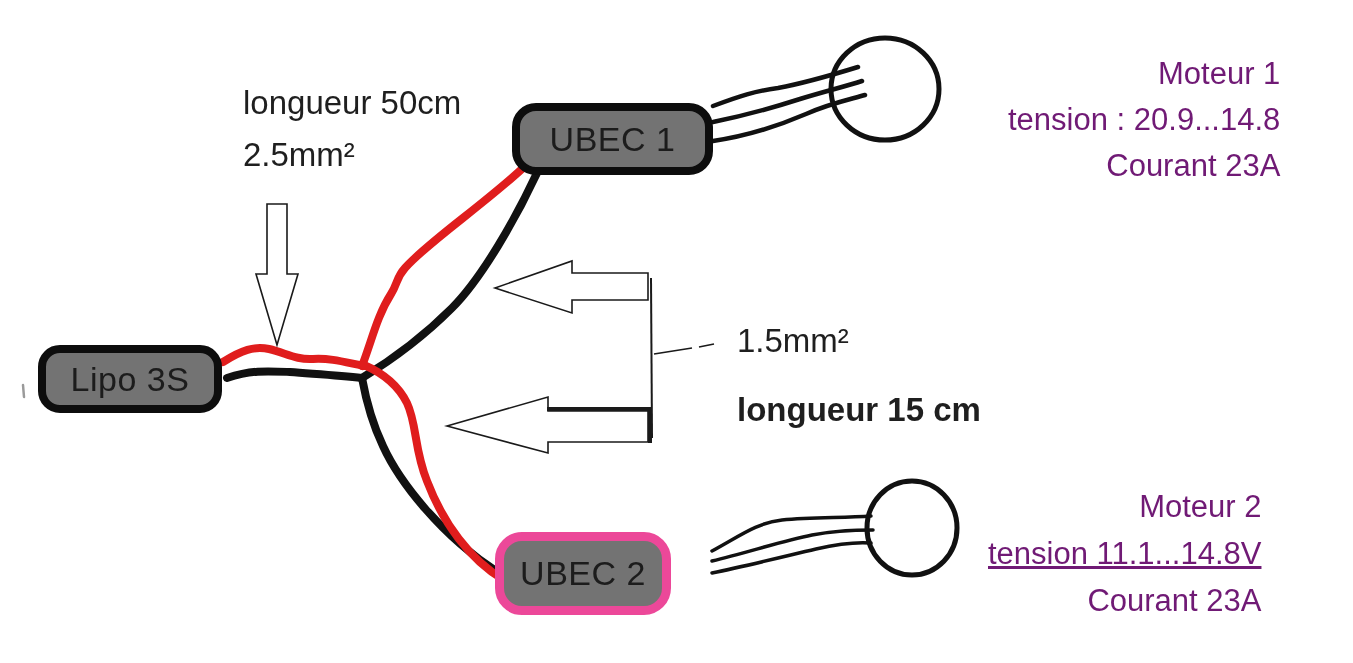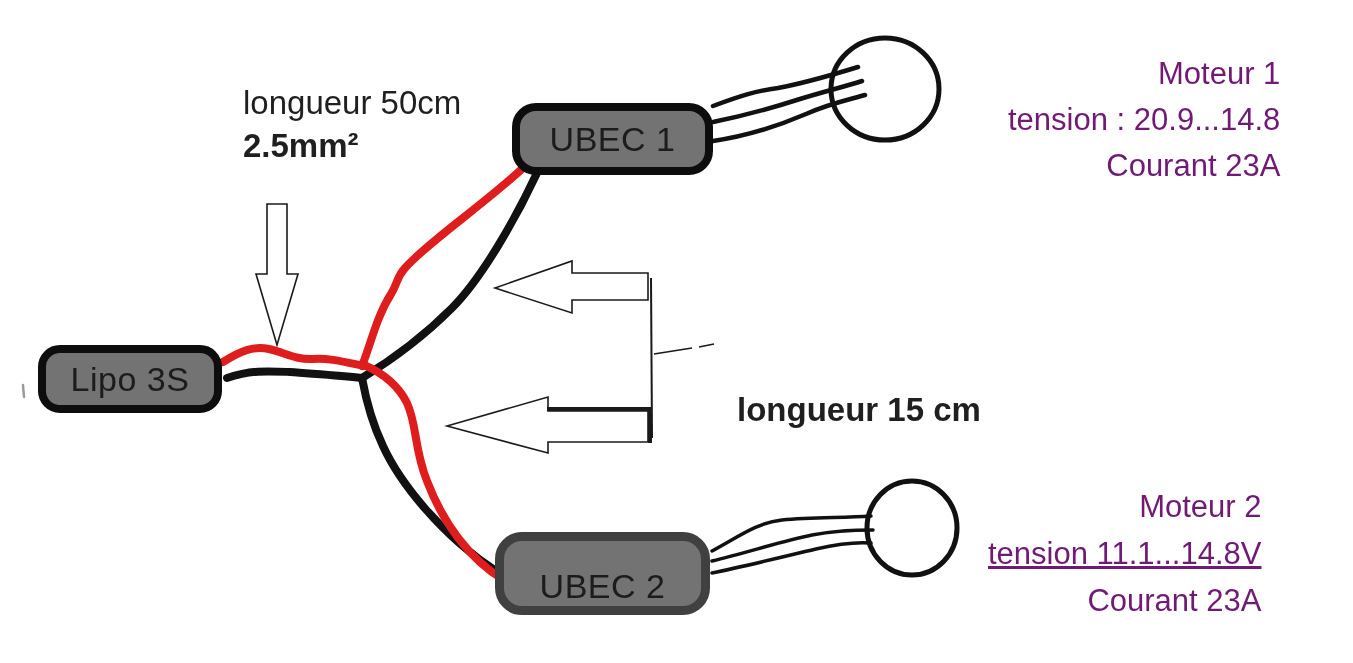--- a/index.html
+++ b/index.html
@@ -87,28 +87,29 @@
   </svg>
 
   <div class="node" style="left:38px;top:345px;width:184px;height:68px;border-radius:22px;">
     <span>Lipo 3S</span>
   </div>
 
   <div class="node" style="left:512px;top:103px;width:201px;height:72px;border-radius:24px;">
     <span>UBEC 1</span>
   </div>
 
-  <div class="node" style="left:495px;top:532px;width:215px;height:83px;border:9px solid #404040;border-radius:27px;align-items:flex-end;">
+  <div class="node" style="left:495px;top:532px;width:176px;height:83px;border:9px solid #ec4899;border-radius:27px;">
     <span>UBEC 2</span>
   </div>
 
   <div class="lbl" style="left:207px;top:84px;margin-left:36px;">longueur 50cm</div>
 
-  <div class="lbl" style="left:243px;top:127px;font-weight:bold;">2.5mm²</div>
+  <div class="lbl" style="left:243px;top:136px;">2.5mm²</div>
 
+  <div class="lbl" style="left:737px;top:322px;">1.5mm²</div>
 
   <div class="lbl" style="left:737px;top:391px;font-weight:bold;">longueur 15 cm</div>
 
   <div style="position:absolute;left:1008px;top:51px;">
     <div class="infoline">Moteur 1</div>
     <div class="infoline">tension : 20.9...14.8</div>
     <div class="infoline indent">Courant 23A</div>
   </div>
 
   <div style="position:absolute;left:988px;top:483px;">

